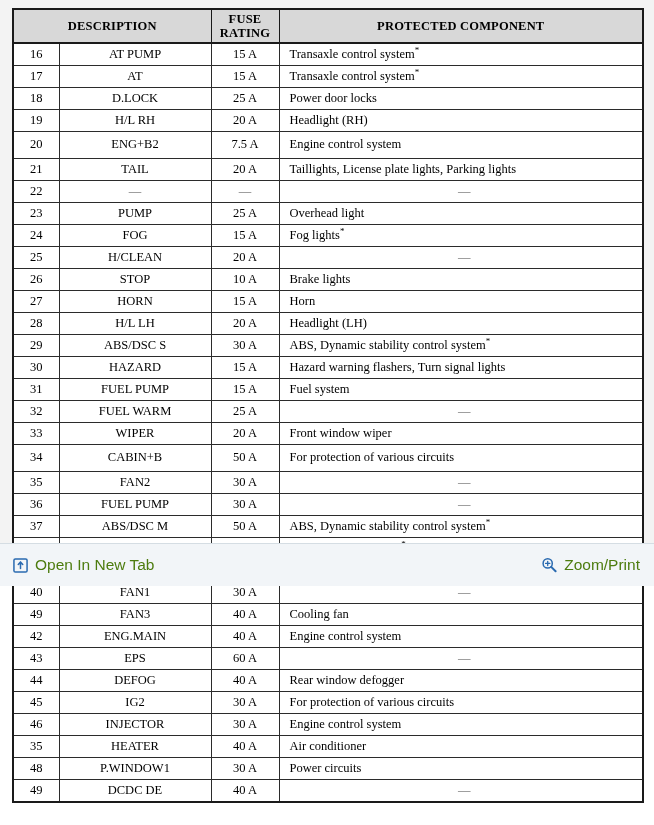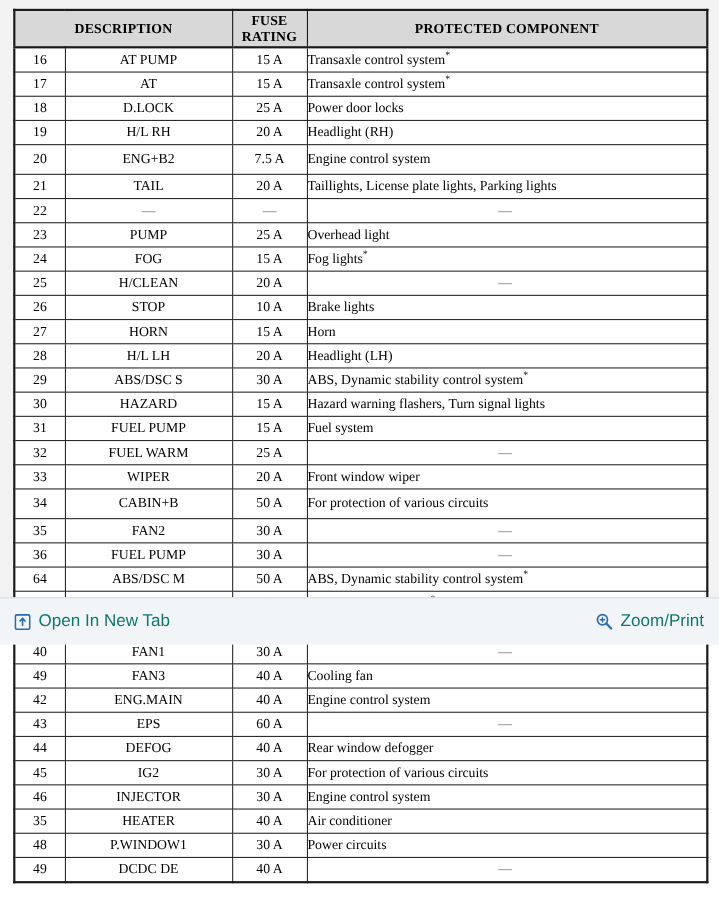--- a/index.html
+++ b/index.html
@@ -78,21 +78,21 @@
     border-left: none;
   }
   tbody td.desc {
     text-align: center;
   }
   tbody td.rating {
     text-align: center;
   }
   tbody td.prot {
     text-align: left;
-    padding-left: 0;
+    padding-left: 10px;
     border-right: none;
   }
   tbody td.prot.empty {
     text-align: center;
     color: #6d6d6d;
   }
   tbody td.dash {
     color: #6d6d6d;
   }
   tbody tr.tall td {
@@ -116,21 +116,21 @@
     align-items: center;
     justify-content: space-between;
     padding: 0 14px 0 12px;
     box-sizing: border-box;
     font-family: "Liberation Sans", sans-serif;
   }
   .footer-link {
     display: flex;
     align-items: center;
     gap: 7px;
-    color: #0f766e;
+    color: #4d7c0f;
     font-size: 15.5px;
     text-decoration: none;
     cursor: pointer;
     white-space: nowrap;
   }
   .footer-icon {
     display: inline-flex;
     align-items: center;
     justify-content: center;
     width: 16px;
@@ -283,21 +283,21 @@
             <td class="rating">30 A</td>
             <td class="prot empty"><span>—</span></td>
           </tr>
           <tr>
             <td class="num">36</td>
             <td class="desc">FUEL PUMP</td>
             <td class="rating">30 A</td>
             <td class="prot empty"><span>—</span></td>
           </tr>
           <tr>
-            <td class="num">64</td>
+            <td class="num">37</td>
             <td class="desc">ABS/DSC M</td>
             <td class="rating">50 A</td>
             <td class="prot"><span>ABS, Dynamic stability control system</span><sup class="note">*</sup></td>
           </tr>
           <tr>
             <td class="num">38</td>
             <td class="desc">EVVT</td>
             <td class="rating">20 A</td>
             <td class="prot"><span>Engine control system</span><sup class="note">*</sup></td>
           </tr>

